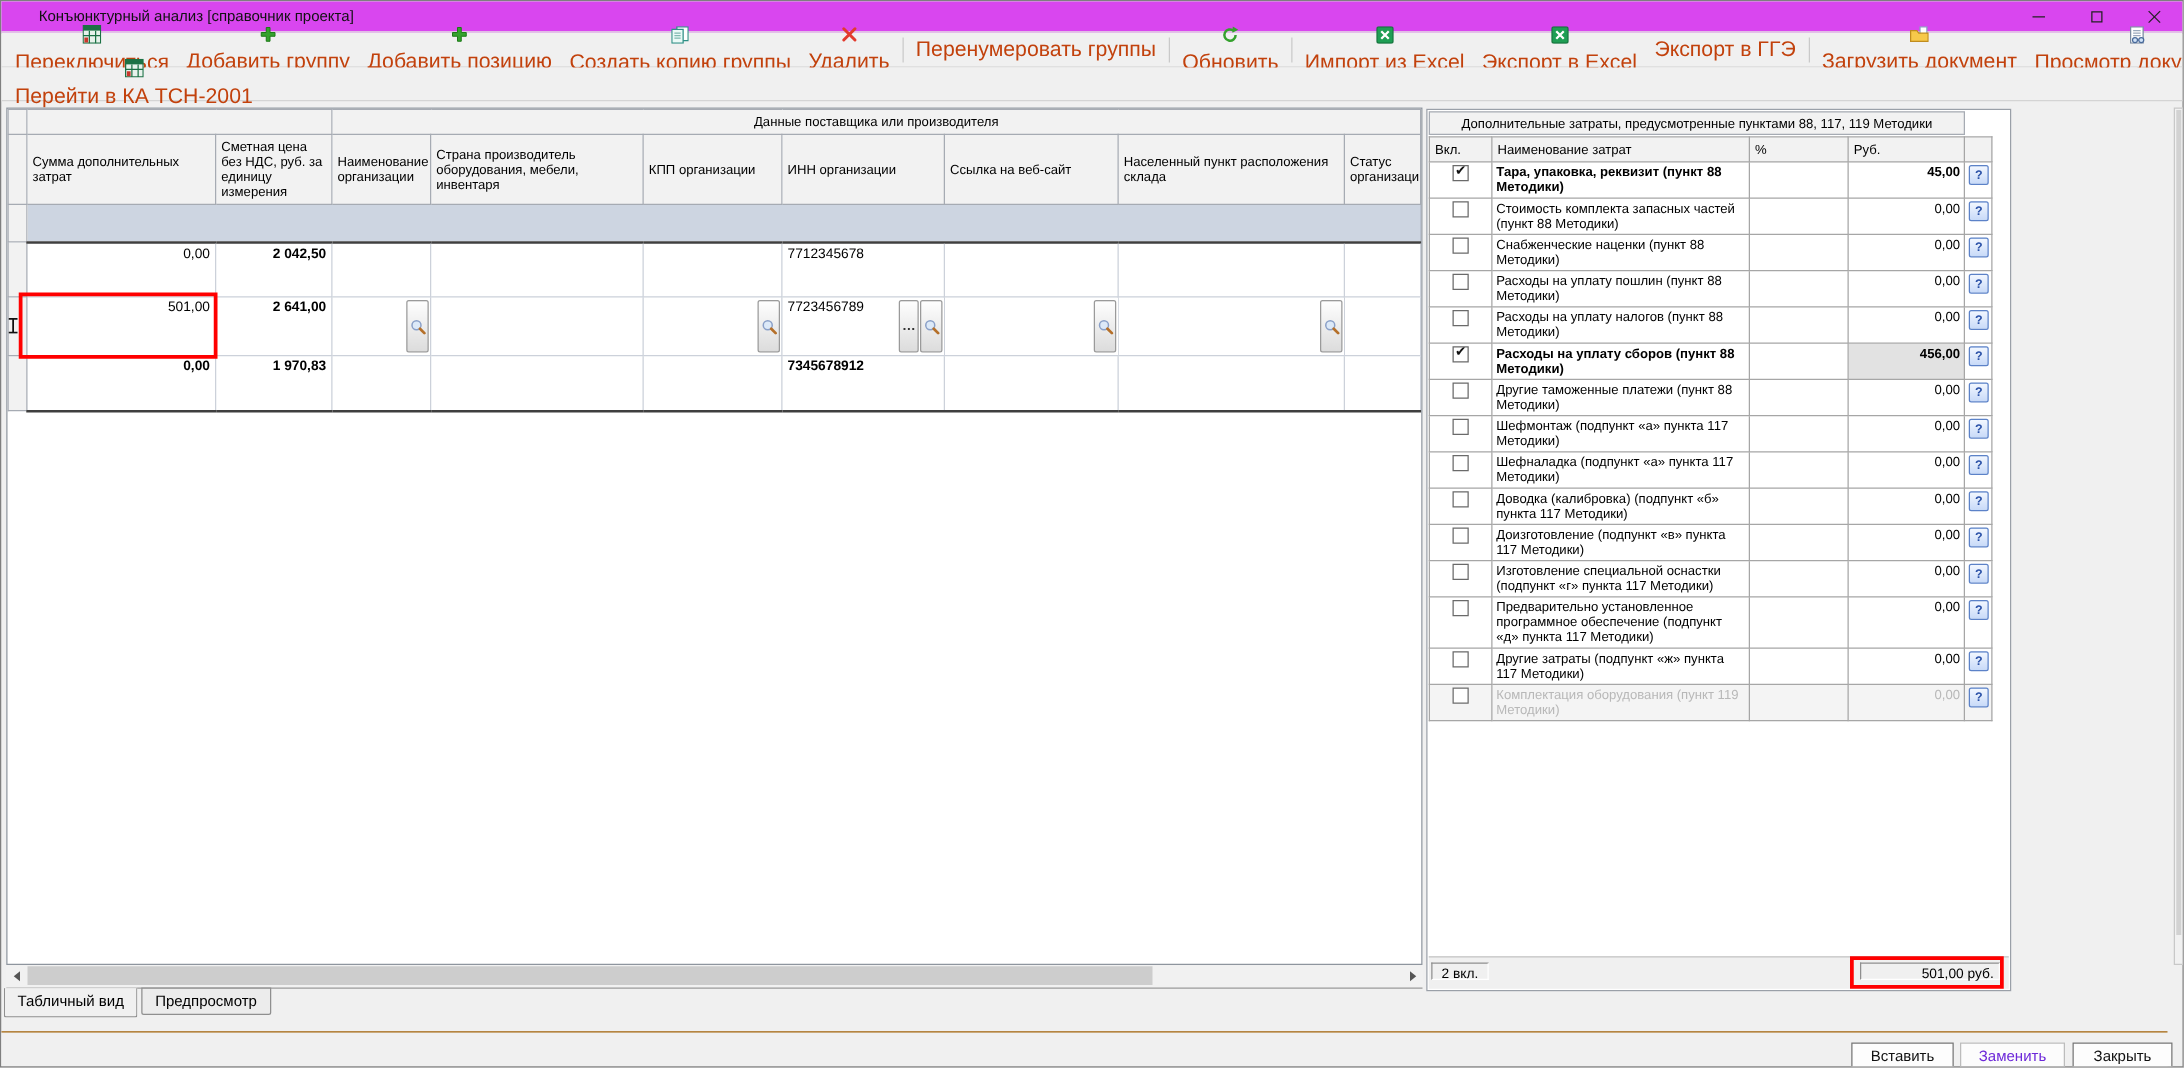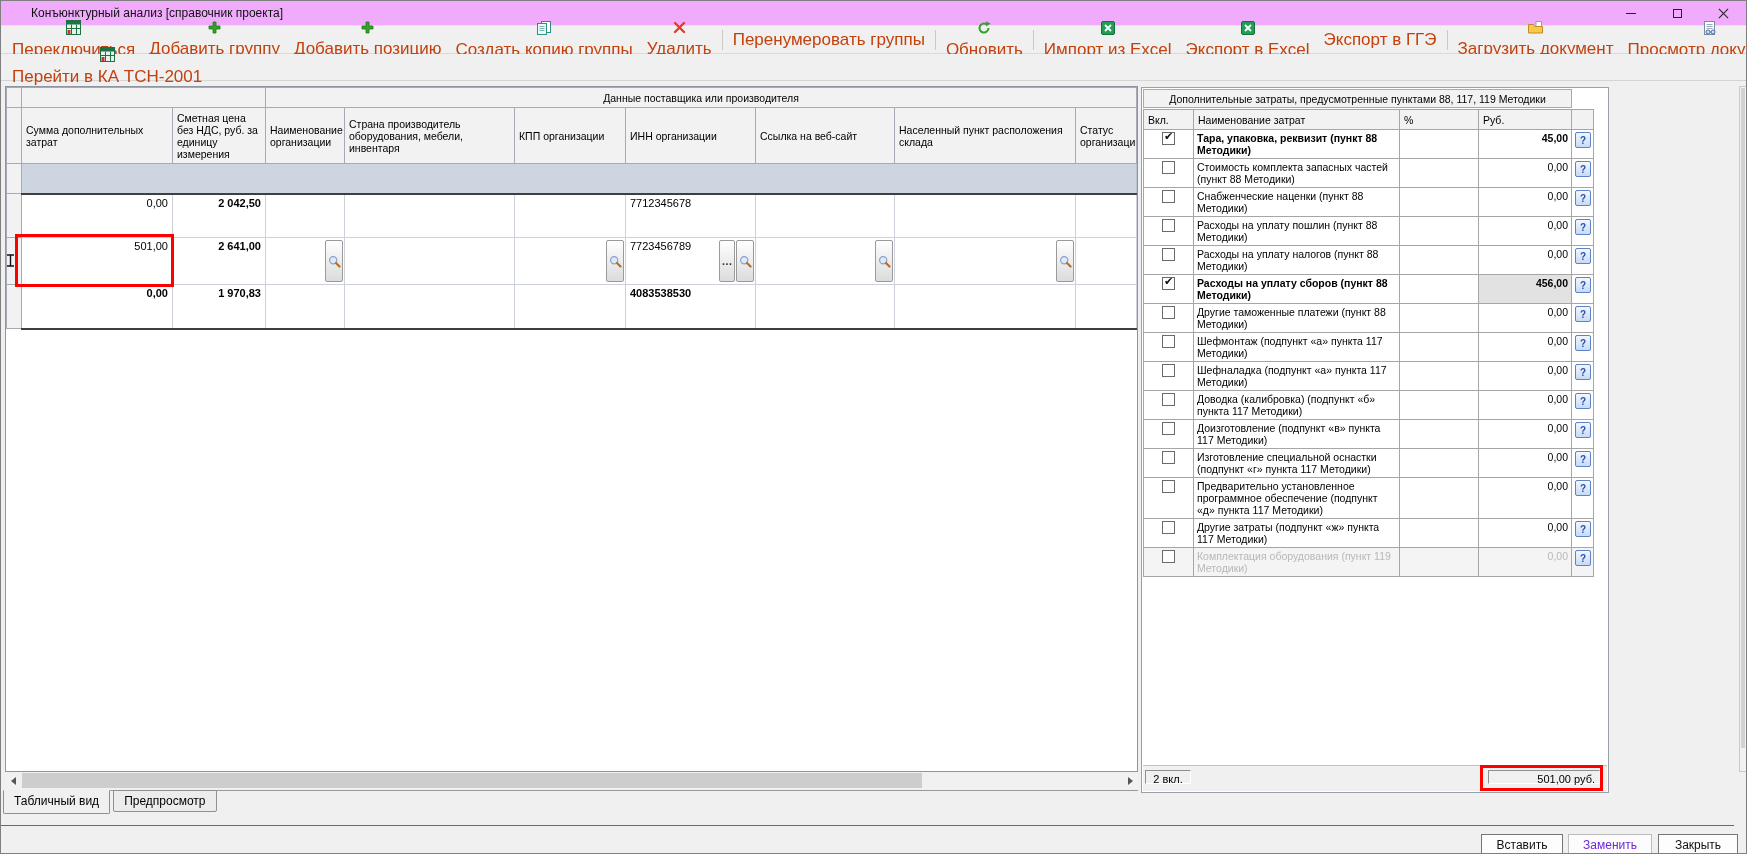--- a/index.html
+++ b/index.html
@@ -5,21 +5,21 @@
   * { margin:0; padding:0; box-sizing:border-box; }
   html,body { background:#9a9a9a; }
   body { font-family:"Liberation Sans","DejaVu Sans",sans-serif; }
 
   .window {
     position:relative; width:1747px; height:854px;
     background:#f0f0f0; border:1px solid #7f7f7f; overflow:hidden;
   }
 
   
-  .titlebar { position:absolute; left:0; top:0; width:100%; height:25px; background:#f0abfc; border-bottom:1px solid #e3e3e3; }
+  .titlebar { position:absolute; left:0; top:0; width:100%; height:25px; background:#d946ef; border-bottom:1px solid #e3e3e3; }
   .titlebar .title { position:absolute; left:30px; top:5px; font-size:12px; color:#111; }
   .wincontrols { position:absolute; right:0; top:0; height:25px; display:flex; }
   .wc { width:46px; height:25px; display:flex; align-items:center; justify-content:center; }
   .glyph-min { width:10px; height:1px; background:#222; }
   .glyph-max { width:9px; height:9px; border:1px solid #222; }
   .glyph-close { position:relative; width:11px; height:11px; }
   .glyph-close::before,.glyph-close::after { content:""; position:absolute; left:-1px; top:5px; width:13px; height:1px; background:#222; }
   .glyph-close::before { transform:rotate(45deg); }
   .glyph-close::after { transform:rotate(-45deg); }
 
@@ -383,21 +383,21 @@
           </td>
           <td class="pink"></td>
         </tr>
         <tr class="r3">
           <td class="rowsel"></td>
           <td class="num tint bold">0,00</td>
           <td class="num tint bold">1 970,83</td>
           <td class="pink"></td>
           <td></td>
           <td></td>
-          <td class="bold">4083538530</td>
+          <td class="bold">7345678912</td>
           <td></td>
           <td></td>
           <td class="pink"></td>
         </tr>
       </tbody>
     </table>
   </div>
 
   <div class="right-panel">
     <div class="rp-title">Дополнительные затраты, предусмотренные пунктами 88, 117, 119 Методики</div>

